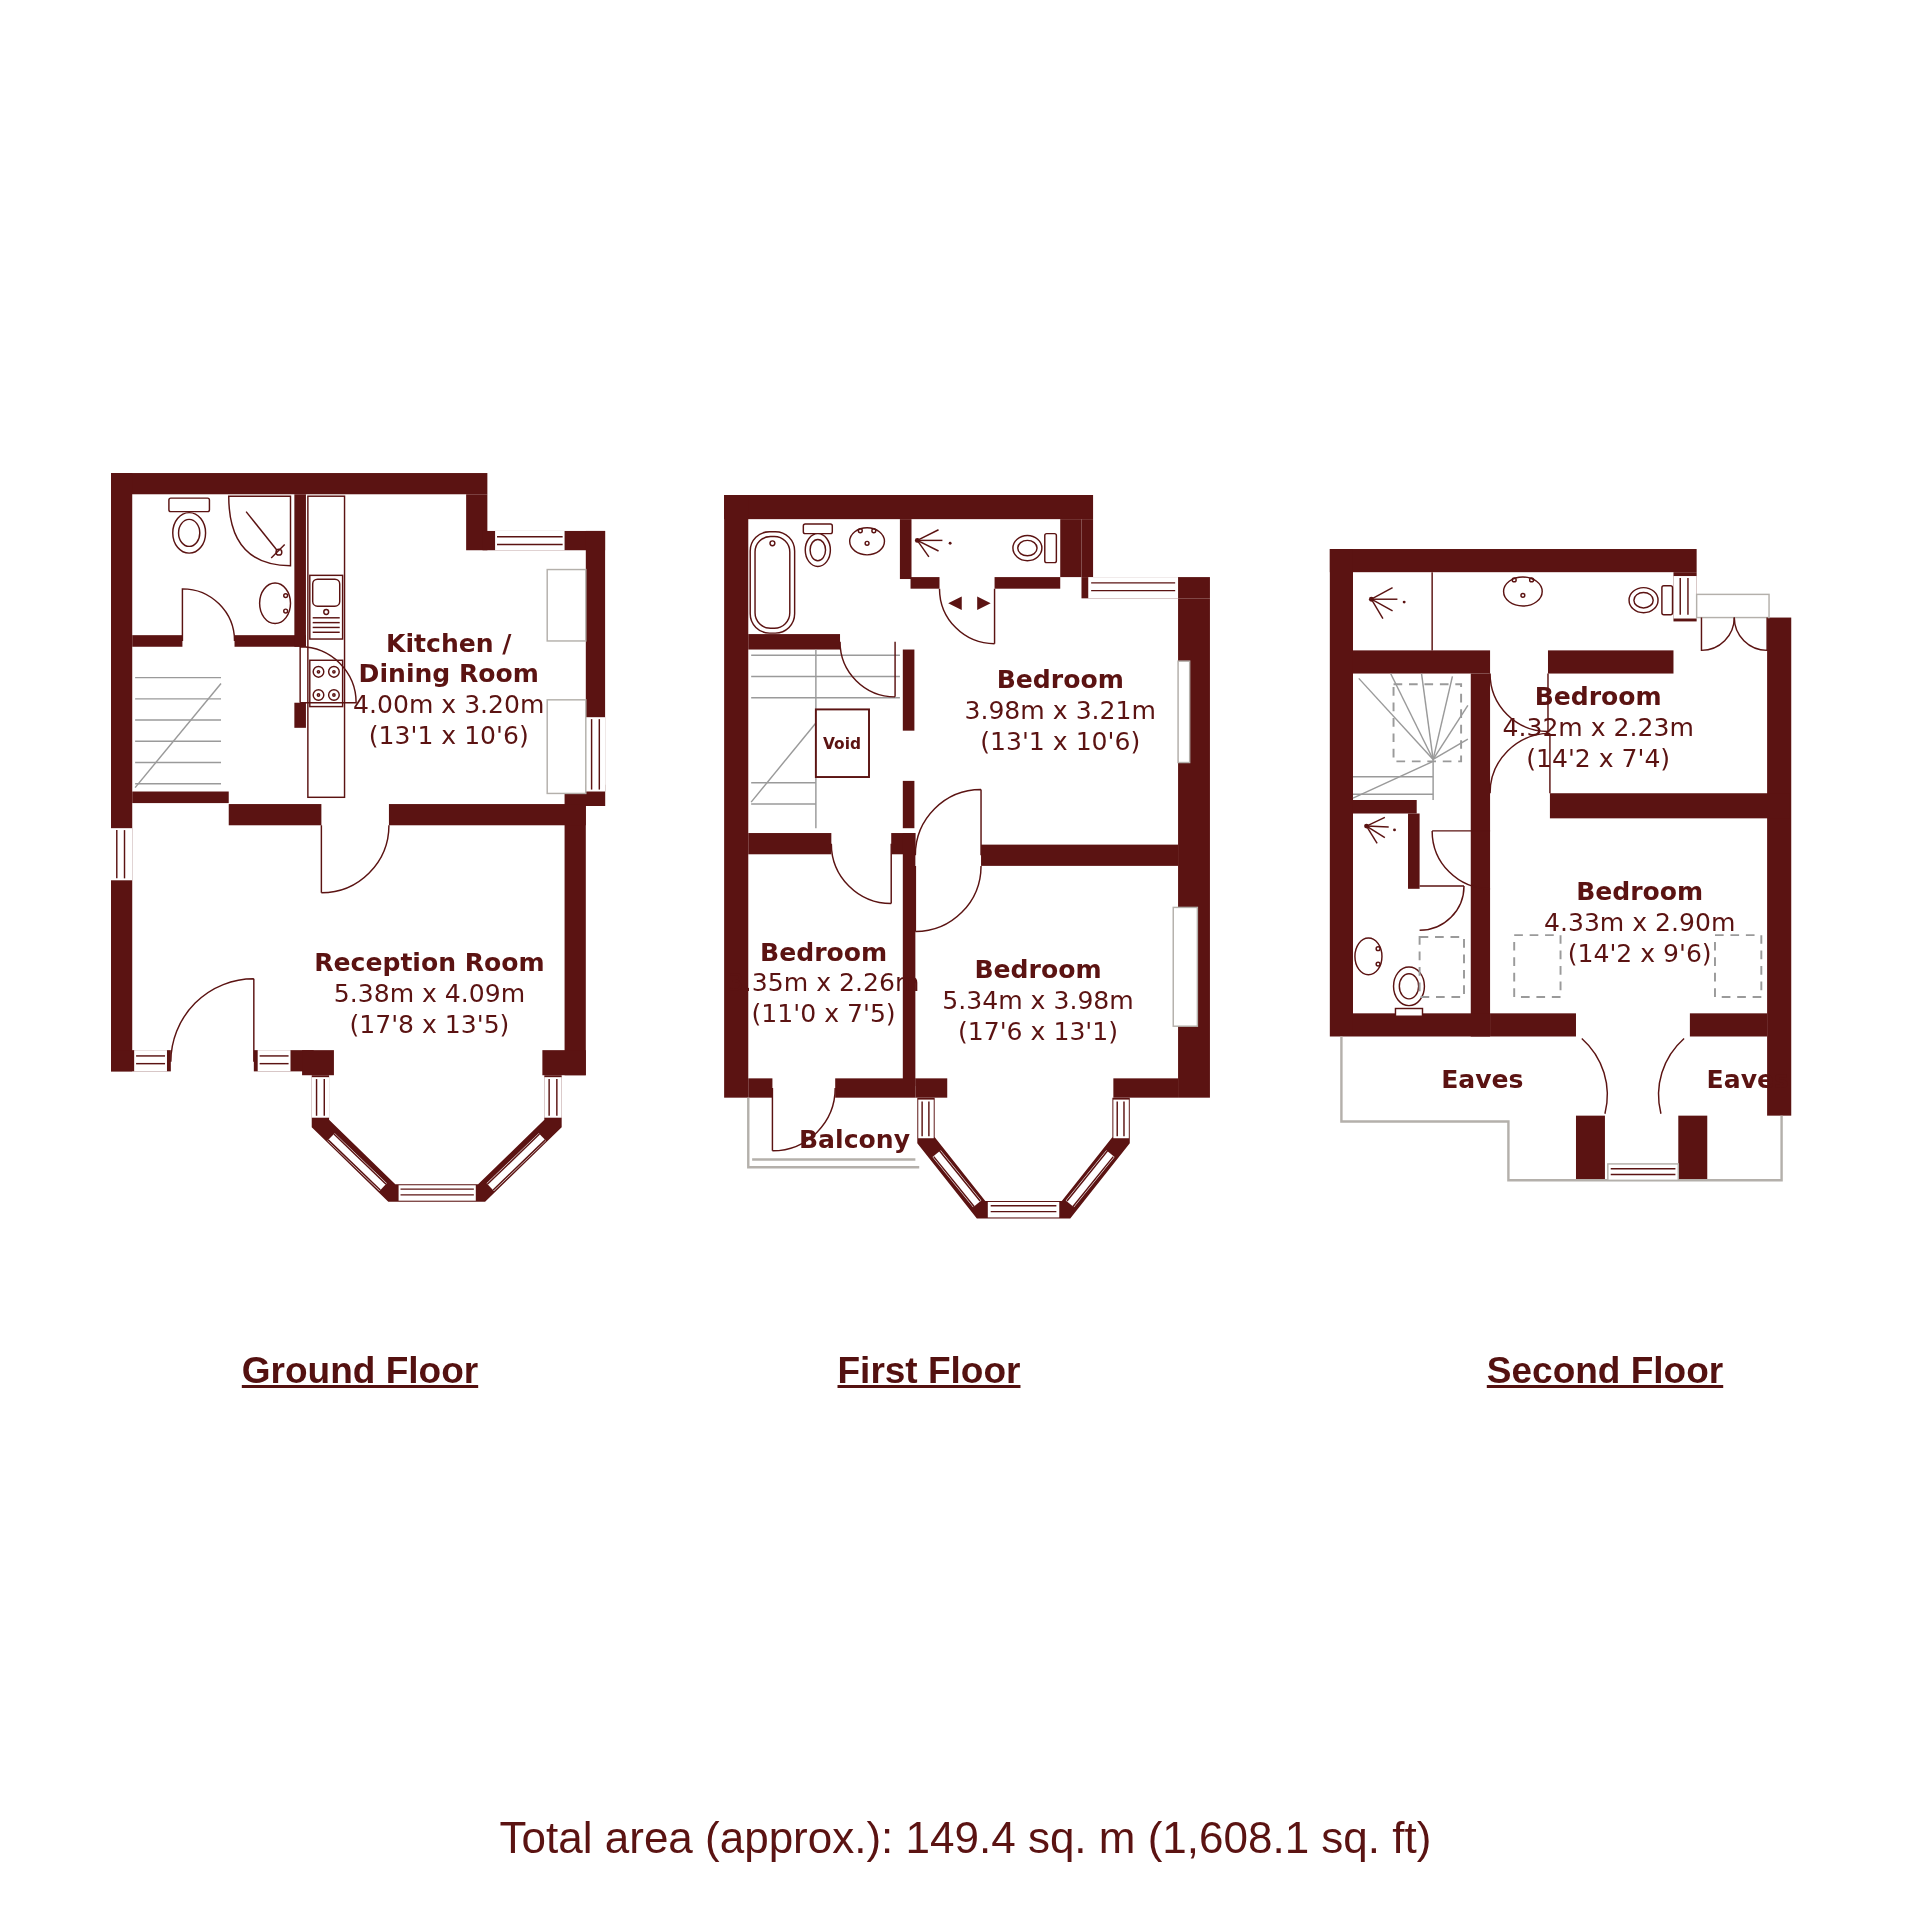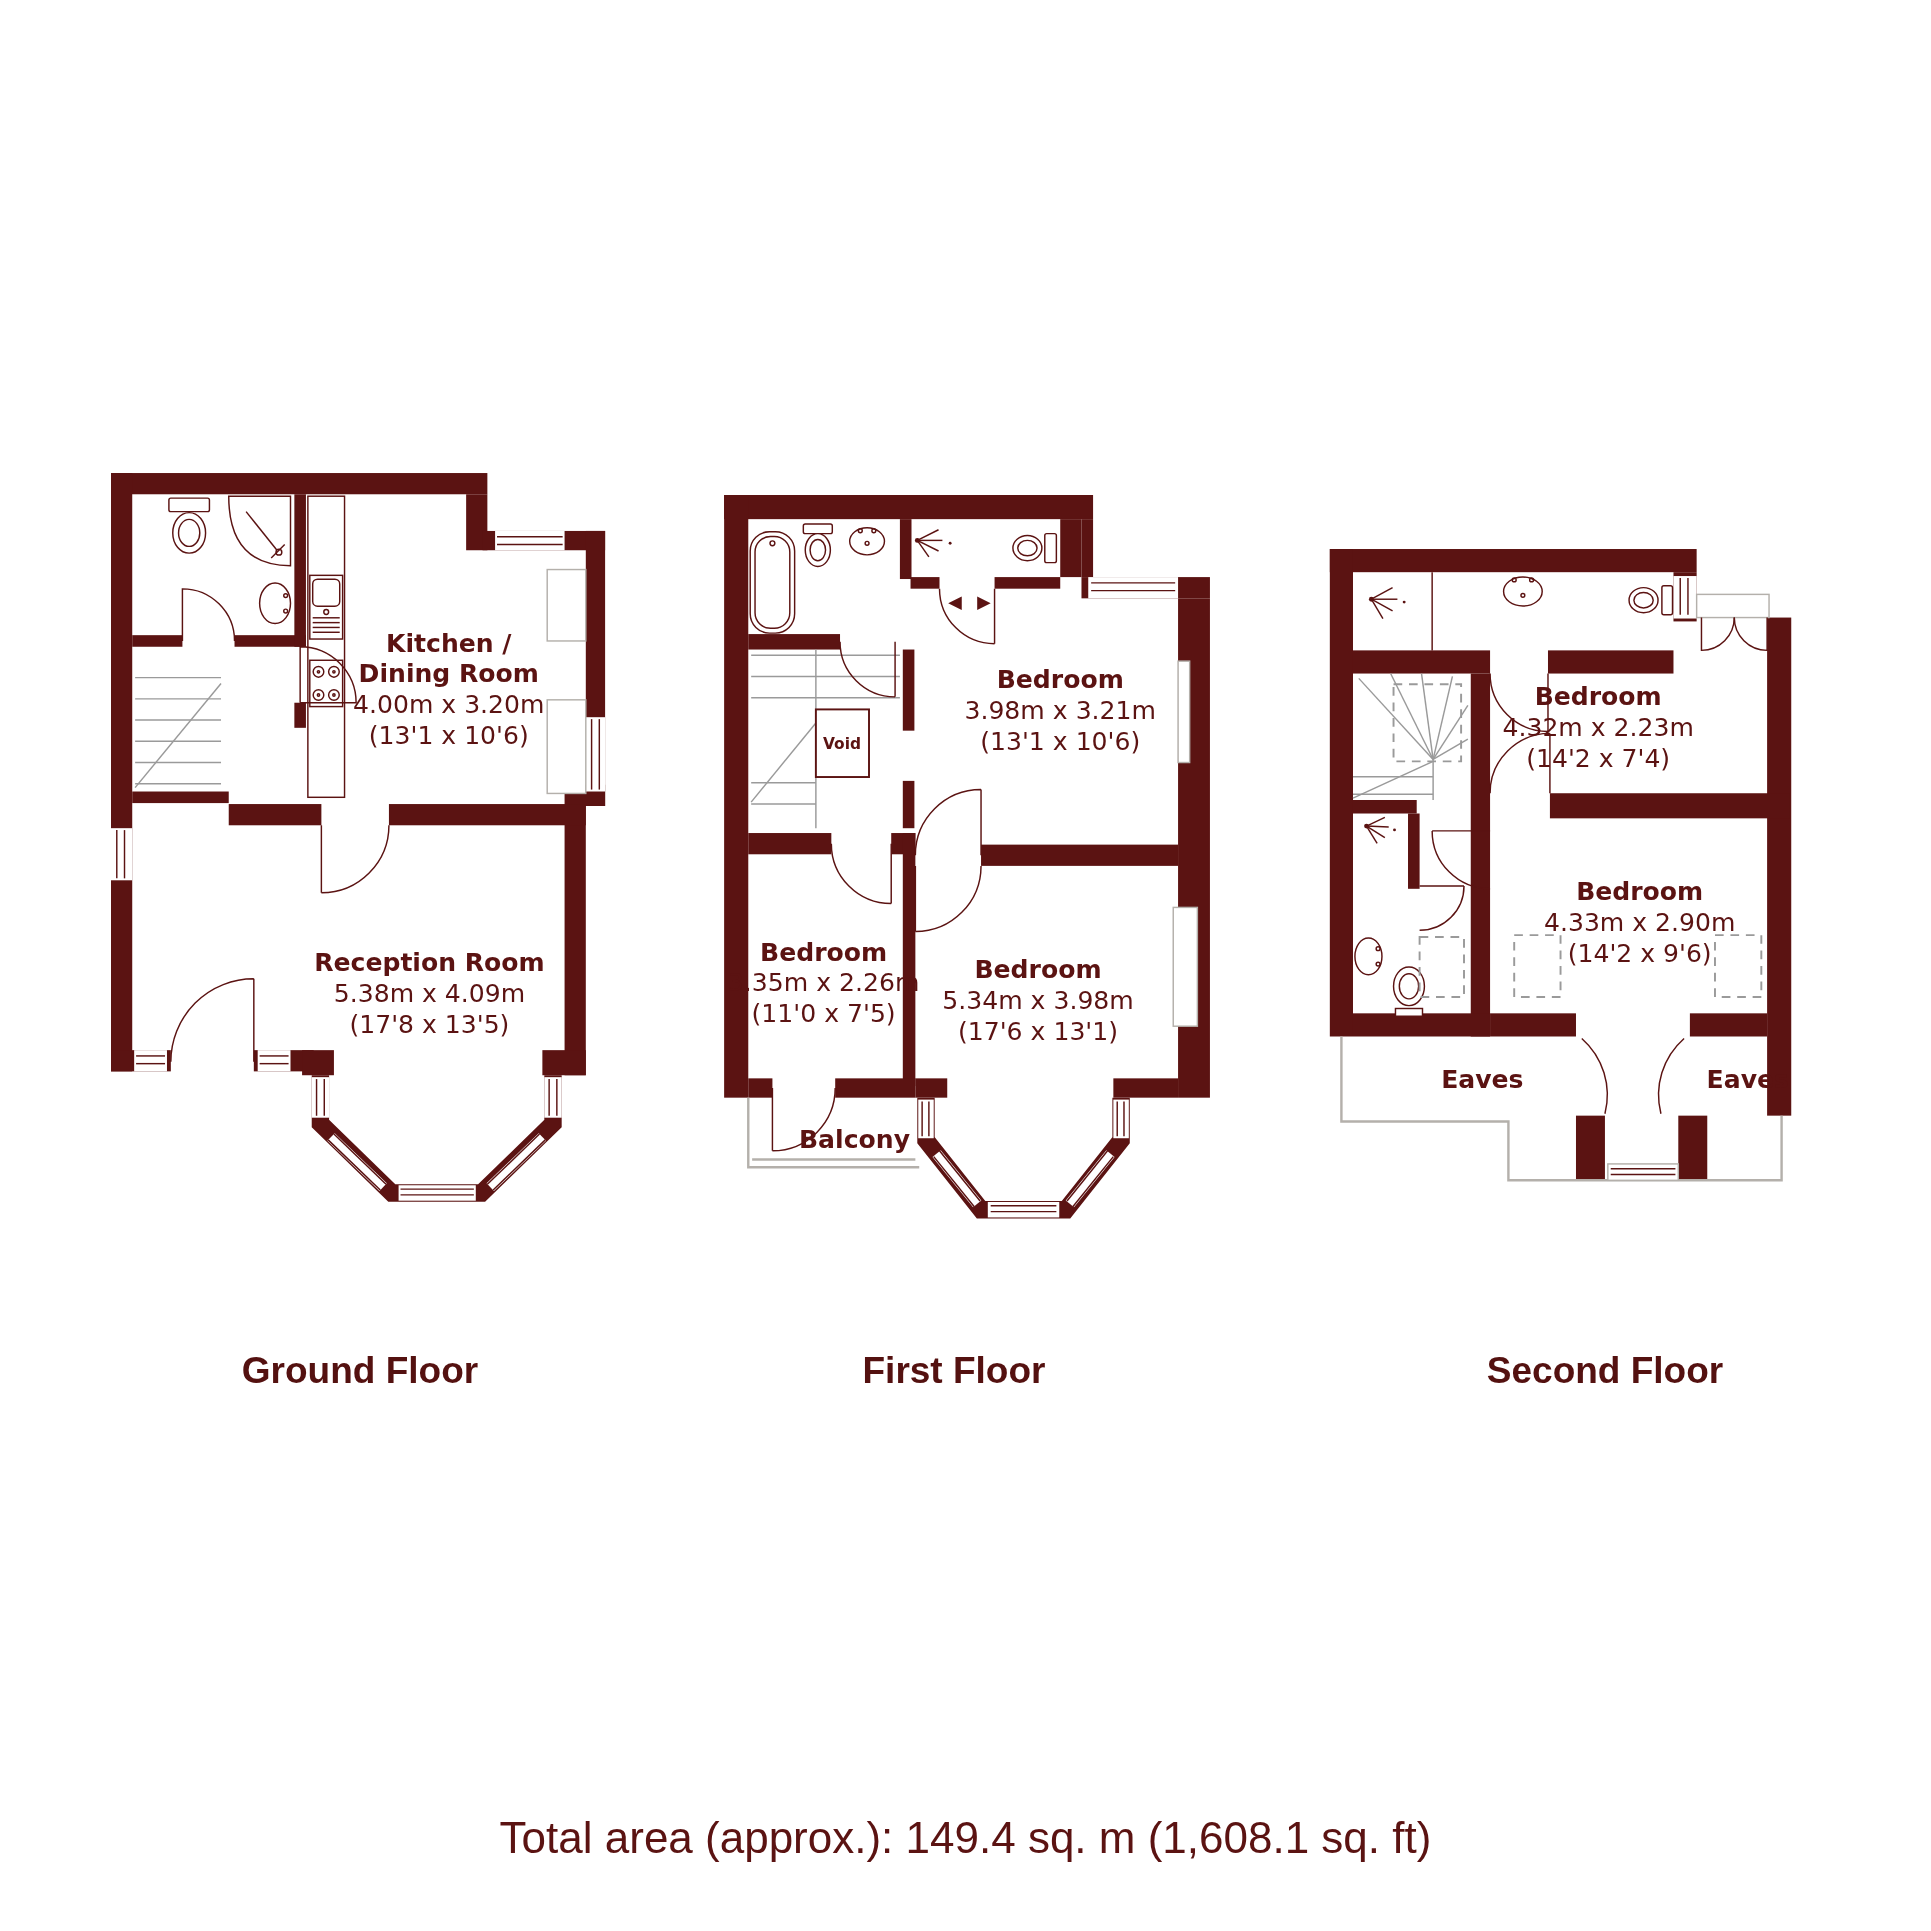--- a/index.html
+++ b/index.html
@@ -15,21 +15,21 @@
   .grayw{fill:#fff;stroke:#b4b0ab;stroke-width:1.5;}
   .dash{fill:none;stroke:#9a9a9a;stroke-width:2;stroke-dasharray:9 7;}
   .winline{stroke:#5b1312;stroke-width:1.5;}
   .winw{fill:#fff;stroke:none;}
   .bigwin{stroke:#fff;stroke-width:11;}
   .room-name{font:bold 26px "DejaVu Sans",sans-serif;fill:#5b1312;text-anchor:middle;}
   .room-dim{font:26px "DejaVu Sans",sans-serif;fill:#5b1312;text-anchor:middle;}
   .tag{font:bold 26px "DejaVu Sans",sans-serif;fill:#5b1312;text-anchor:middle;}
   .void-label{font:bold 16px "DejaVu Sans",sans-serif;fill:#5b1312;text-anchor:middle;}
   .floor-title{position:absolute;top:1350px;width:502px;text-align:center;
-    font:bold 37px "Liberation Sans",sans-serif;color:#541110;}
+    font:bold 37px "Liberation Sans",sans-serif;color:#541110;text-decoration:underline;}
   .footer{position:absolute;top:1813px;left:0;width:1931px;text-align:center;
     font:44px "Liberation Sans",sans-serif;color:#5b1312;}
 </style>
 </head>
 <body>
 
 <svg class="plan" style="left:111px;top:473px" width="497" height="748" viewBox="0 0 515 775">
   <g>
     <rect class="wall" x="0" y="0" width="390" height="22"></rect>
     <rect class="wall" x="368" y="22" width="22" height="58"></rect>
@@ -398,17 +398,17 @@
     <text class="room-dim" x="283" y="234">(14'2 x 7'4)</text>
     <text class="room-name" x="326" y="372">Bedroom</text>
     <text class="room-dim" x="326" y="404">4.33m x 2.90m</text>
     <text class="room-dim" x="326" y="436">(14'2 x 9'6)</text>
     <text class="tag" x="163" y="566">Eaves</text>
     <text class="tag" x="438" y="566">Eaves</text>
   </g>
 </svg>
 
 <div class="floor-title" style="left:109px">Ground Floor</div>
-<div class="floor-title" style="left:703px">First Floor</div>
+<div class="floor-title" style="left:678px">First Floor</div>
 <div class="floor-title" style="left:1354px">Second Floor</div>
 
 <div class="footer">Total area (approx.): 149.4 sq. m (1,608.1 sq. ft)</div>
 
 
 </body></html>

